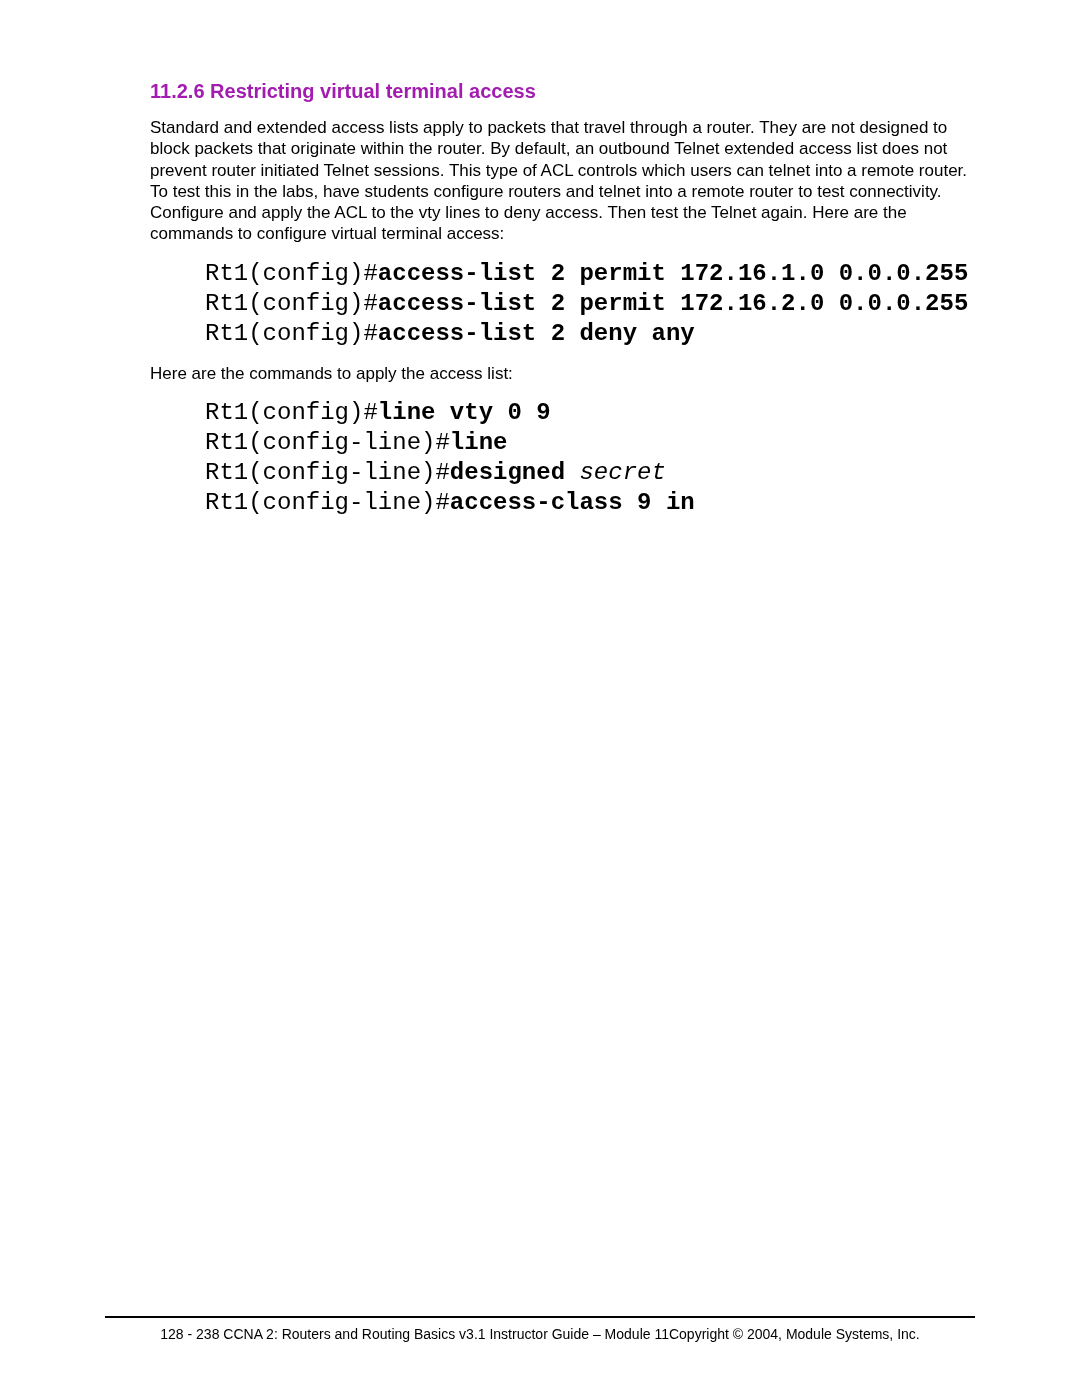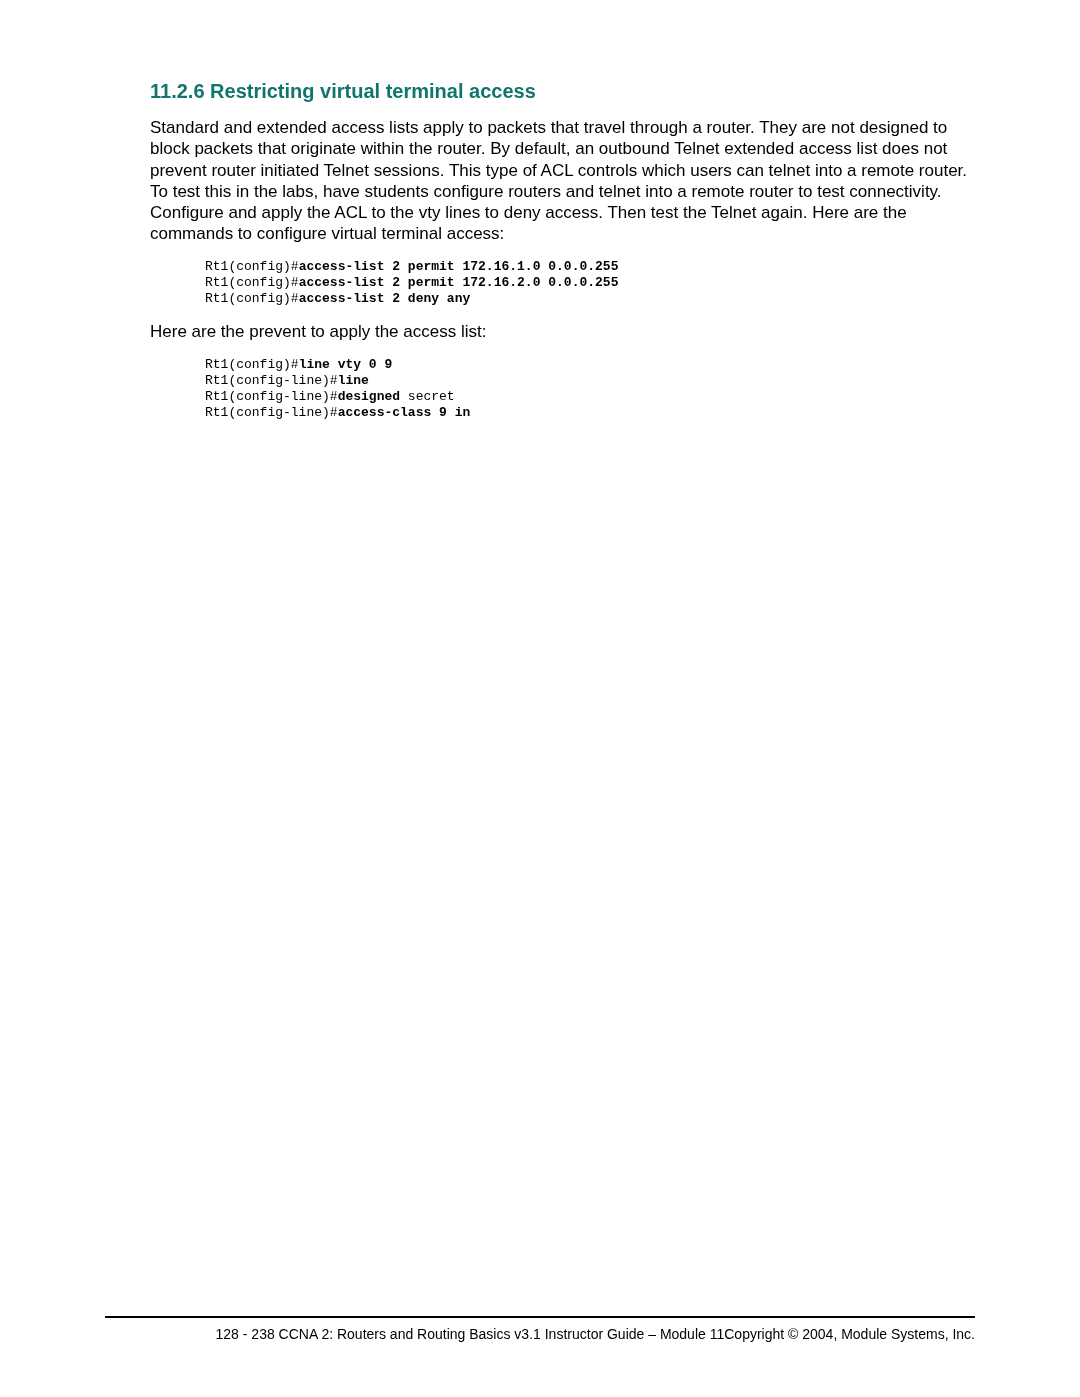--- a/index.html
+++ b/index.html
@@ -10,71 +10,71 @@
   .page {
     width: 1080px;
     height: 1397px;
     position: relative;
     box-sizing: border-box;
     padding: 80px 105px 0 150px;
     font-family: Arial, Helvetica, sans-serif;
     color: #000000;
   }
   .section-heading {
-    color: #0f766e;
+    color: #a21caf;
     font-weight: bold;
     font-size: 20px;
     margin: 0 0 14px 0;
   }
   .body-para {
     font-size: 17px;
     line-height: 1.25;
     margin: 0 0 14px 0;
   }
   .code-block {
     font-family: "Courier New", Courier, monospace;
-    font-size: 13px;
+    font-size: 24px;
     line-height: 1.25;
     margin: 0 0 14px 55px;
     white-space: pre;
   }
   .code-block .b { font-weight: bold; }
-  .code-block .i { }
+  .code-block .i { font-style: italic; }
   .footer {
     position: absolute;
     left: 105px;
     right: 105px;
     bottom: 55px;
   }
   .footer-rule {
     border: none;
     border-top: 2px solid #000000;
     margin: 0 0 8px 0;
   }
   .footer-row {
     display: flex;
-    justify-content: flex-end;
+    justify-content: center;
     font-size: 14px;
     font-family: Arial, Helvetica, sans-serif;
   }
 </style>
 </head>
 <body>
 
 <div class="page">
 
   <h2 class="section-heading">11.2.6 Restricting virtual terminal access</h2>
 
   <p class="body-para">Standard and extended access lists apply to packets that travel through a router. They are not designed to block packets that originate within the router. By default, an outbound Telnet extended access list does not prevent router initiated Telnet sessions. This type of ACL controls which users can telnet into a remote router. To test this in the labs, have students configure routers and telnet into a remote router to test connectivity. Configure and apply the ACL to the vty lines to deny access. Then test the Telnet again. Here are the commands to configure virtual terminal access:</p>
 
   <div class="code-block"><span>Rt1(config)#</span><span class="b">access-list 2 permit 172.16.1.0 0.0.0.255</span>
 <span>Rt1(config)#</span><span class="b">access-list 2 permit 172.16.2.0 0.0.0.255</span>
 <span>Rt1(config)#</span><span class="b">access-list 2 deny any</span></div>
 
-  <p class="body-para" style="margin-left:0;">Here are the prevent to apply the access list:</p>
+  <p class="body-para" style="margin-left:0;">Here are the commands to apply the access list:</p>
 
   <div class="code-block"><span>Rt1(config)#</span><span class="b">line vty 0 9</span>
 <span>Rt1(config-line)#</span><span class="b">line</span>
 <span>Rt1(config-line)#</span><span class="b">designed </span><span class="i">secret</span>
 <span>Rt1(config-line)#</span><span class="b">access-class 9 in</span></div>
 
   <div class="footer">
     <hr class="footer-rule">
     <div class="footer-row">
       <span>128 - 238    CCNA 2: Routers and Routing Basics v3.1 Instructor Guide – Module 11</span>

